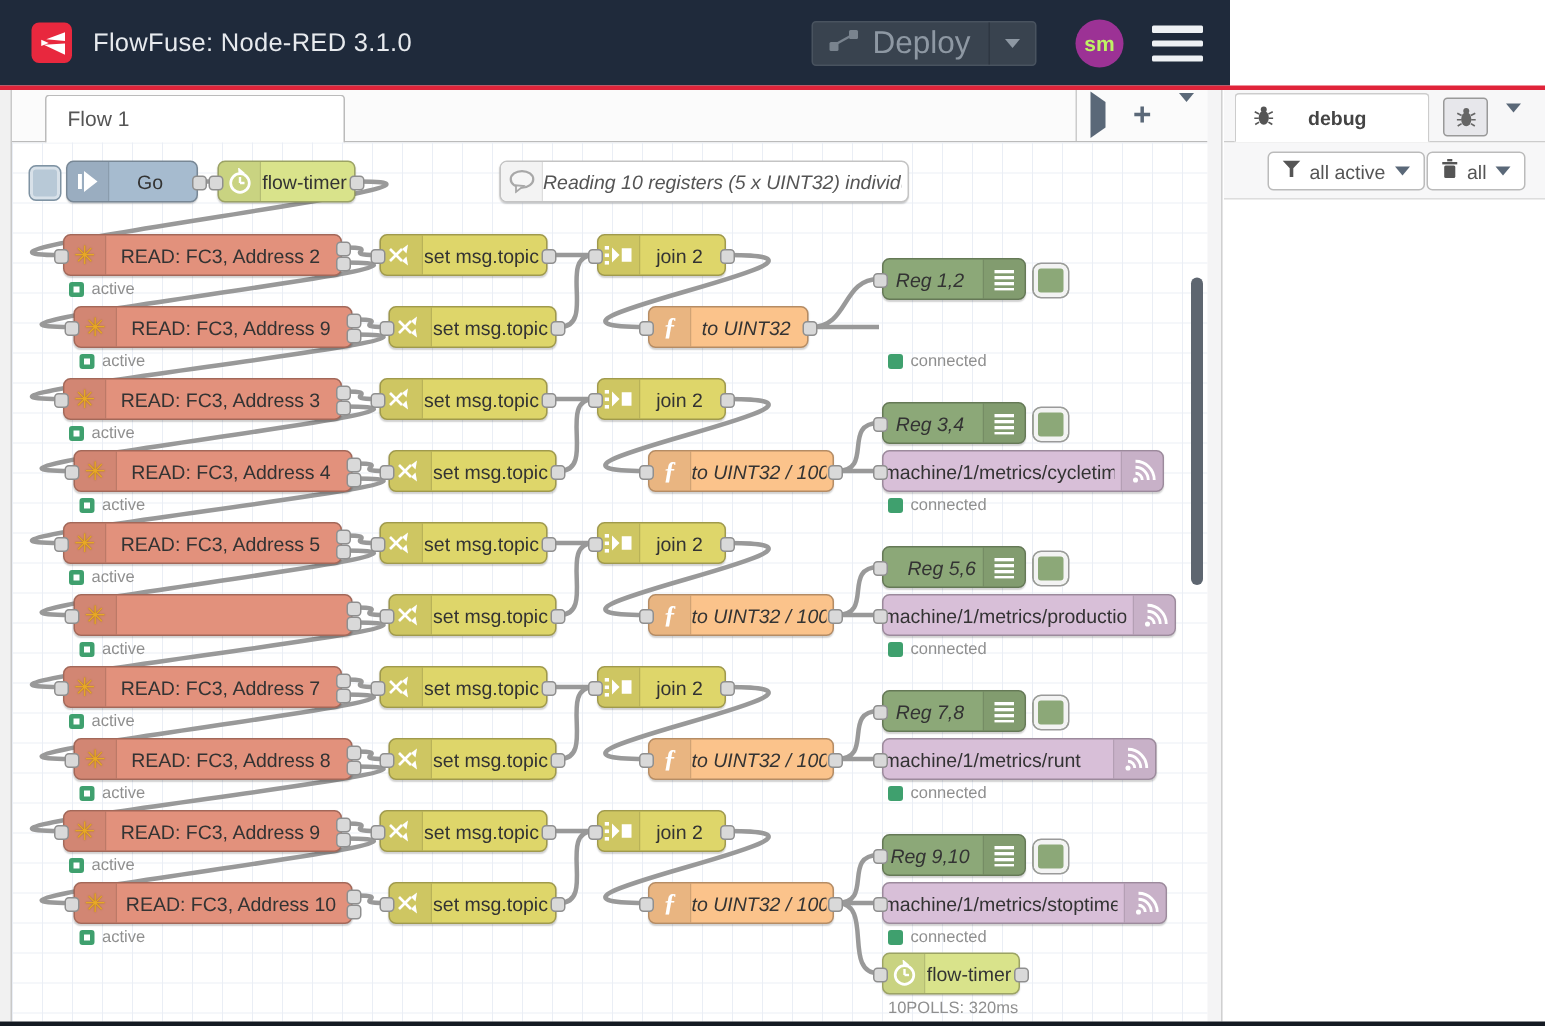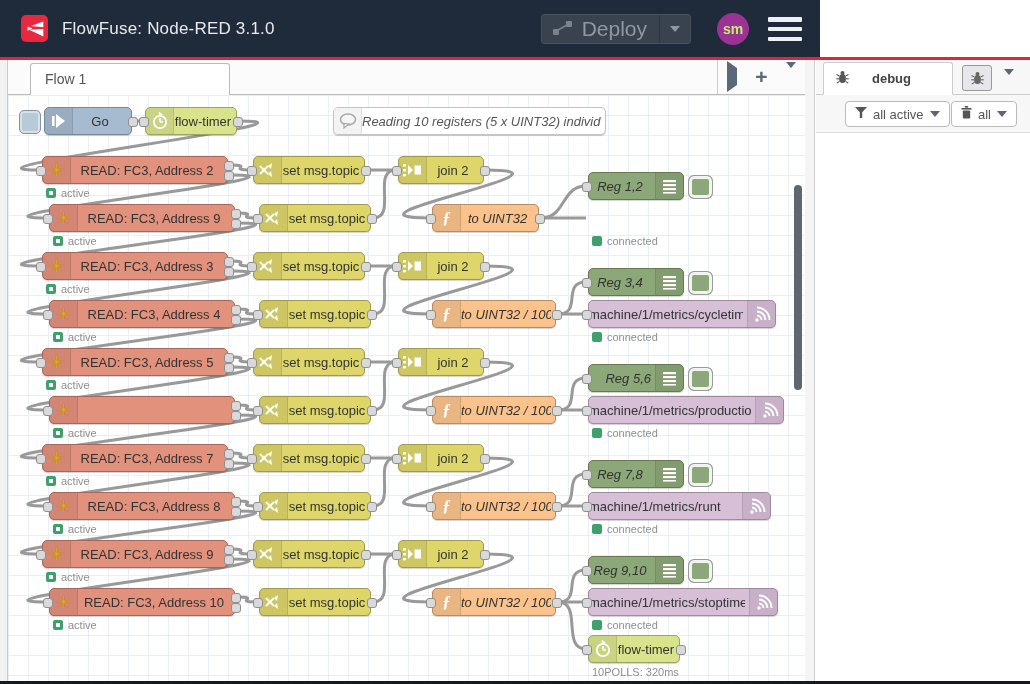--- a/index.html
+++ b/index.html
@@ -600,21 +600,21 @@
       </div>
       <div class="node" style="left: 580px; top: 269px; width: 96px; background: rgb(140, 168, 120); border: 1px solid rgb(101, 121, 86);">
         <span class="nsec right">
           <svg width="15" height="15" viewBox="0 0 15 15">
             <rect x="1" y="1" width="13" height="2.2" fill="#fff"></rect>
             <rect x="1" y="5" width="13" height="2.2" fill="#fff"></rect>
             <rect x="1" y="9" width="13" height="2.2" fill="#fff"></rect>
             <rect x="1" y="13" width="13" height="1.6" fill="#fff"></rect>
           </svg>
         </span>
-        <span class="lbl" style="left: 16px; right: 32px; text-align: right; font-style: italic;">Reg 5,6</span>
+        <span class="lbl" style="left: 16px; right: 32px; text-align: left; font-style: italic;">Reg 5,6</span>
         <span class="port in"></span>
         <span class="debug-toggle"></span>
       </div>
       <div class="node" style="left: 580px; top: 365px; width: 96px; background: rgb(140, 168, 120); border: 1px solid rgb(101, 121, 86);">
         <span class="nsec right">
           <svg width="15" height="15" viewBox="0 0 15 15">
             <rect x="1" y="1" width="13" height="2.2" fill="#fff"></rect>
             <rect x="1" y="5" width="13" height="2.2" fill="#fff"></rect>
             <rect x="1" y="9" width="13" height="2.2" fill="#fff"></rect>
             <rect x="1" y="13" width="13" height="1.6" fill="#fff"></rect>

